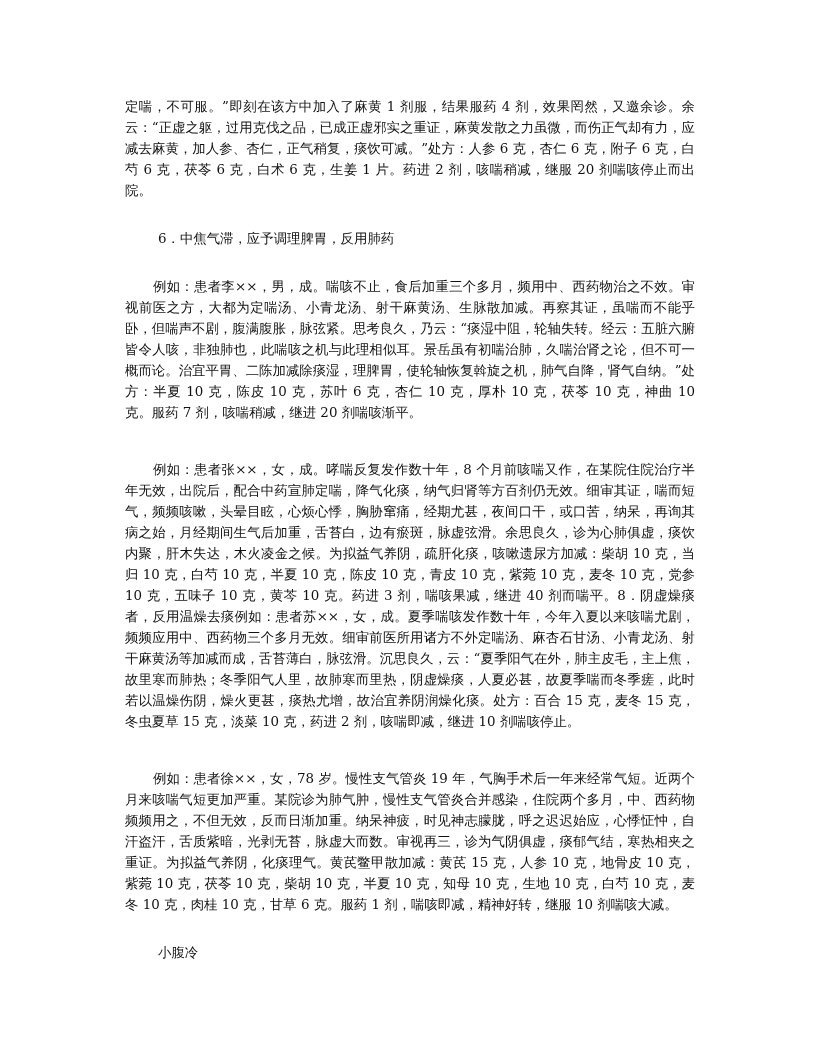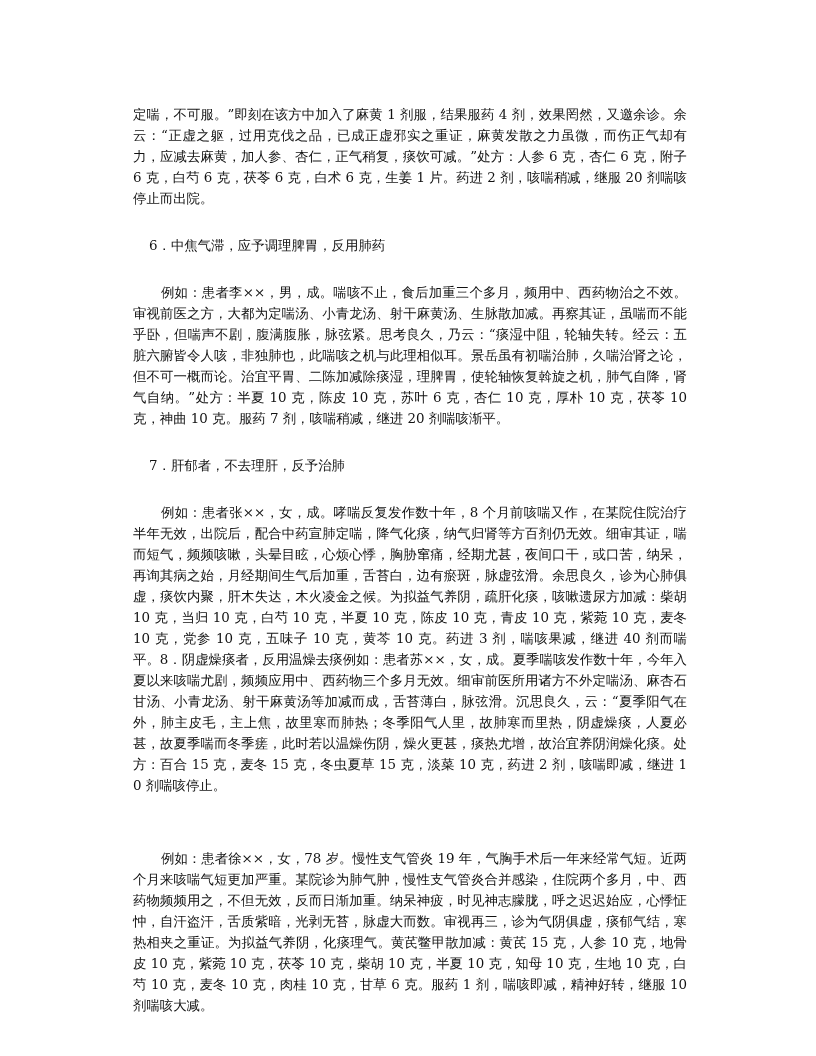--- a/index.html
+++ b/index.html
@@ -19,46 +19,46 @@
       top: 92px;
       width: 578px;
       font-family: "DejaVu Serif", "Liberation Serif", serif;
       font-size: 13.4px;
       line-height: 21px;
       color: #111111;
       text-align: justify;
       text-justify: inter-character;
     }
     .para {
-      margin: 12px;
+      margin: 4px;
       text-indent: 28px;
       word-break: break-all;
     }
     .para.first {
       text-indent: 0;
     }
     .heading {
-      margin: 0;
+      margin: 9px;
       padding-left: 28px;
     }
     .gap {
       height: 14px;
     }
   </style>
 </head>
 <body>
 
 <div class="page">
   <p class="para first">定喘，不可服。”即刻在该方中加入了麻黄 1 剂服，结果服药 4 剂，效果罔然，又邀余诊。余云：“正虚之躯，过用克伐之品，已成正虚邪实之重证，麻黄发散之力虽微，而伤正气却有力，应减去麻黄，加人参、杏仁，正气稍复，痰饮可减。”处方：人参 6 克，杏仁 6 克，附子 6 克，白芍 6 克，茯苓 6 克，白术 6 克，生姜 1 片。药进 2 剂，咳喘稍减，继服 20 剂喘咳停止而出院。</p>
   <div class="gap"></div>
   <p class="heading">6．中焦气滞，应予调理脾胃，反用肺药</p>
   <div class="gap"></div>
   <p class="para">例如：患者李××，男，成。喘咳不止，食后加重三个多月，频用中、西药物治之不效。审视前医之方，大都为定喘汤、小青龙汤、射干麻黄汤、生脉散加减。再察其证，虽喘而不能乎卧，但喘声不剧，腹满腹胀，脉弦紧。思考良久，乃云：“痰湿中阻，轮轴失转。经云：五脏六腑皆令人咳，非独肺也，此喘咳之机与此理相似耳。景岳虽有初喘治肺，久喘治肾之论，但不可一概而论。治宜平胃、二陈加减除痰湿，理脾胃，使轮轴恢复斡旋之机，肺气自降，肾气自纳。”处方：半夏 10 克，陈皮 10 克，苏叶 6 克，杏仁 10 克，厚朴 10 克，茯苓 10 克，神曲 10 克。服药 7 剂，咳喘稍减，继进 20 剂喘咳渐平。</p>
   <div class="gap"></div>
-  <p class="heading">7．肝郁者，不去理肝，反予治肺</p>
   <div class="gap"></div>
   <p class="para">例如：患者张××，女，成。哮喘反复发作数十年，8 个月前咳喘又作，在某院住院治疗半年无效，出院后，配合中药宣肺定喘，降气化痰，纳气归肾等方百剂仍无效。细审其证，喘而短气，频频咳嗽，头晕目眩，心烦心悸，胸胁窜痛，经期尤甚，夜间口干，或口苦，纳呆，再询其病之始，月经期间生气后加重，舌苔白，边有瘀斑，脉虚弦滑。余思良久，诊为心肺俱虚，痰饮内聚，肝木失达，木火凌金之候。为拟益气养阴，疏肝化痰，咳嗽遗尿方加减：柴胡 10 克，当归 10 克，白芍 10 克，半夏 10 克，陈皮 10 克，青皮 10 克，紫菀 10 克，麦冬 10 克，党参 10 克，五味子 10 克，黄芩 10 克。药进 3 剂，喘咳果减，继进 40 剂而喘平。8．阴虚燥痰者，反用温燥去痰例如：患者苏××，女，成。夏季喘咳发作数十年，今年入夏以来咳喘尤剧，频频应用中、西药物三个多月无效。细审前医所用诸方不外定喘汤、麻杏石甘汤、小青龙汤、射干麻黄汤等加减而成，舌苔薄白，脉弦滑。沉思良久，云：“夏季阳气在外，肺主皮毛，主上焦，故里寒而肺热；冬季阳气人里，故肺寒而里热，阴虚燥痰，人夏必甚，故夏季喘而冬季瘥，此时若以温燥伤阴，燥火更甚，痰热尤增，故治宜养阴润燥化痰。处方：百合 15 克，麦冬 15 克，冬虫夏草 15 克，淡菜 10 克，药进 2 剂，咳喘即减，继进 10 剂喘咳停止。</p>
   <div class="gap"></div>
   <div class="gap"></div>
   <p class="para">例如：患者徐××，女，78 岁。慢性支气管炎 19 年，气胸手术后一年来经常气短。近两个月来咳喘气短更加严重。某院诊为肺气肿，慢性支气管炎合并感染，住院两个多月，中、西药物频频用之，不但无效，反而日渐加重。纳呆神疲，时见神志朦胧，呼之迟迟始应，心悸怔忡，自汗盗汗，舌质紫暗，光剥无苔，脉虚大而数。审视再三，诊为气阴俱虚，痰郁气结，寒热相夹之重证。为拟益气养阴，化痰理气。黄芪鳖甲散加减：黄芪 15 克，人参 10 克，地骨皮 10 克，紫菀 10 克，茯苓 10 克，柴胡 10 克，半夏 10 克，知母 10 克，生地 10 克，白芍 10 克，麦冬 10 克，肉桂 10 克，甘草 6 克。服药 1 剂，喘咳即减，精神好转，继服 10 剂喘咳大减。</p>
   <div class="gap"></div>
+  <p class="heading">小腹冷</p>
   <div class="gap"></div>
 </div>
 
 </body></html>

